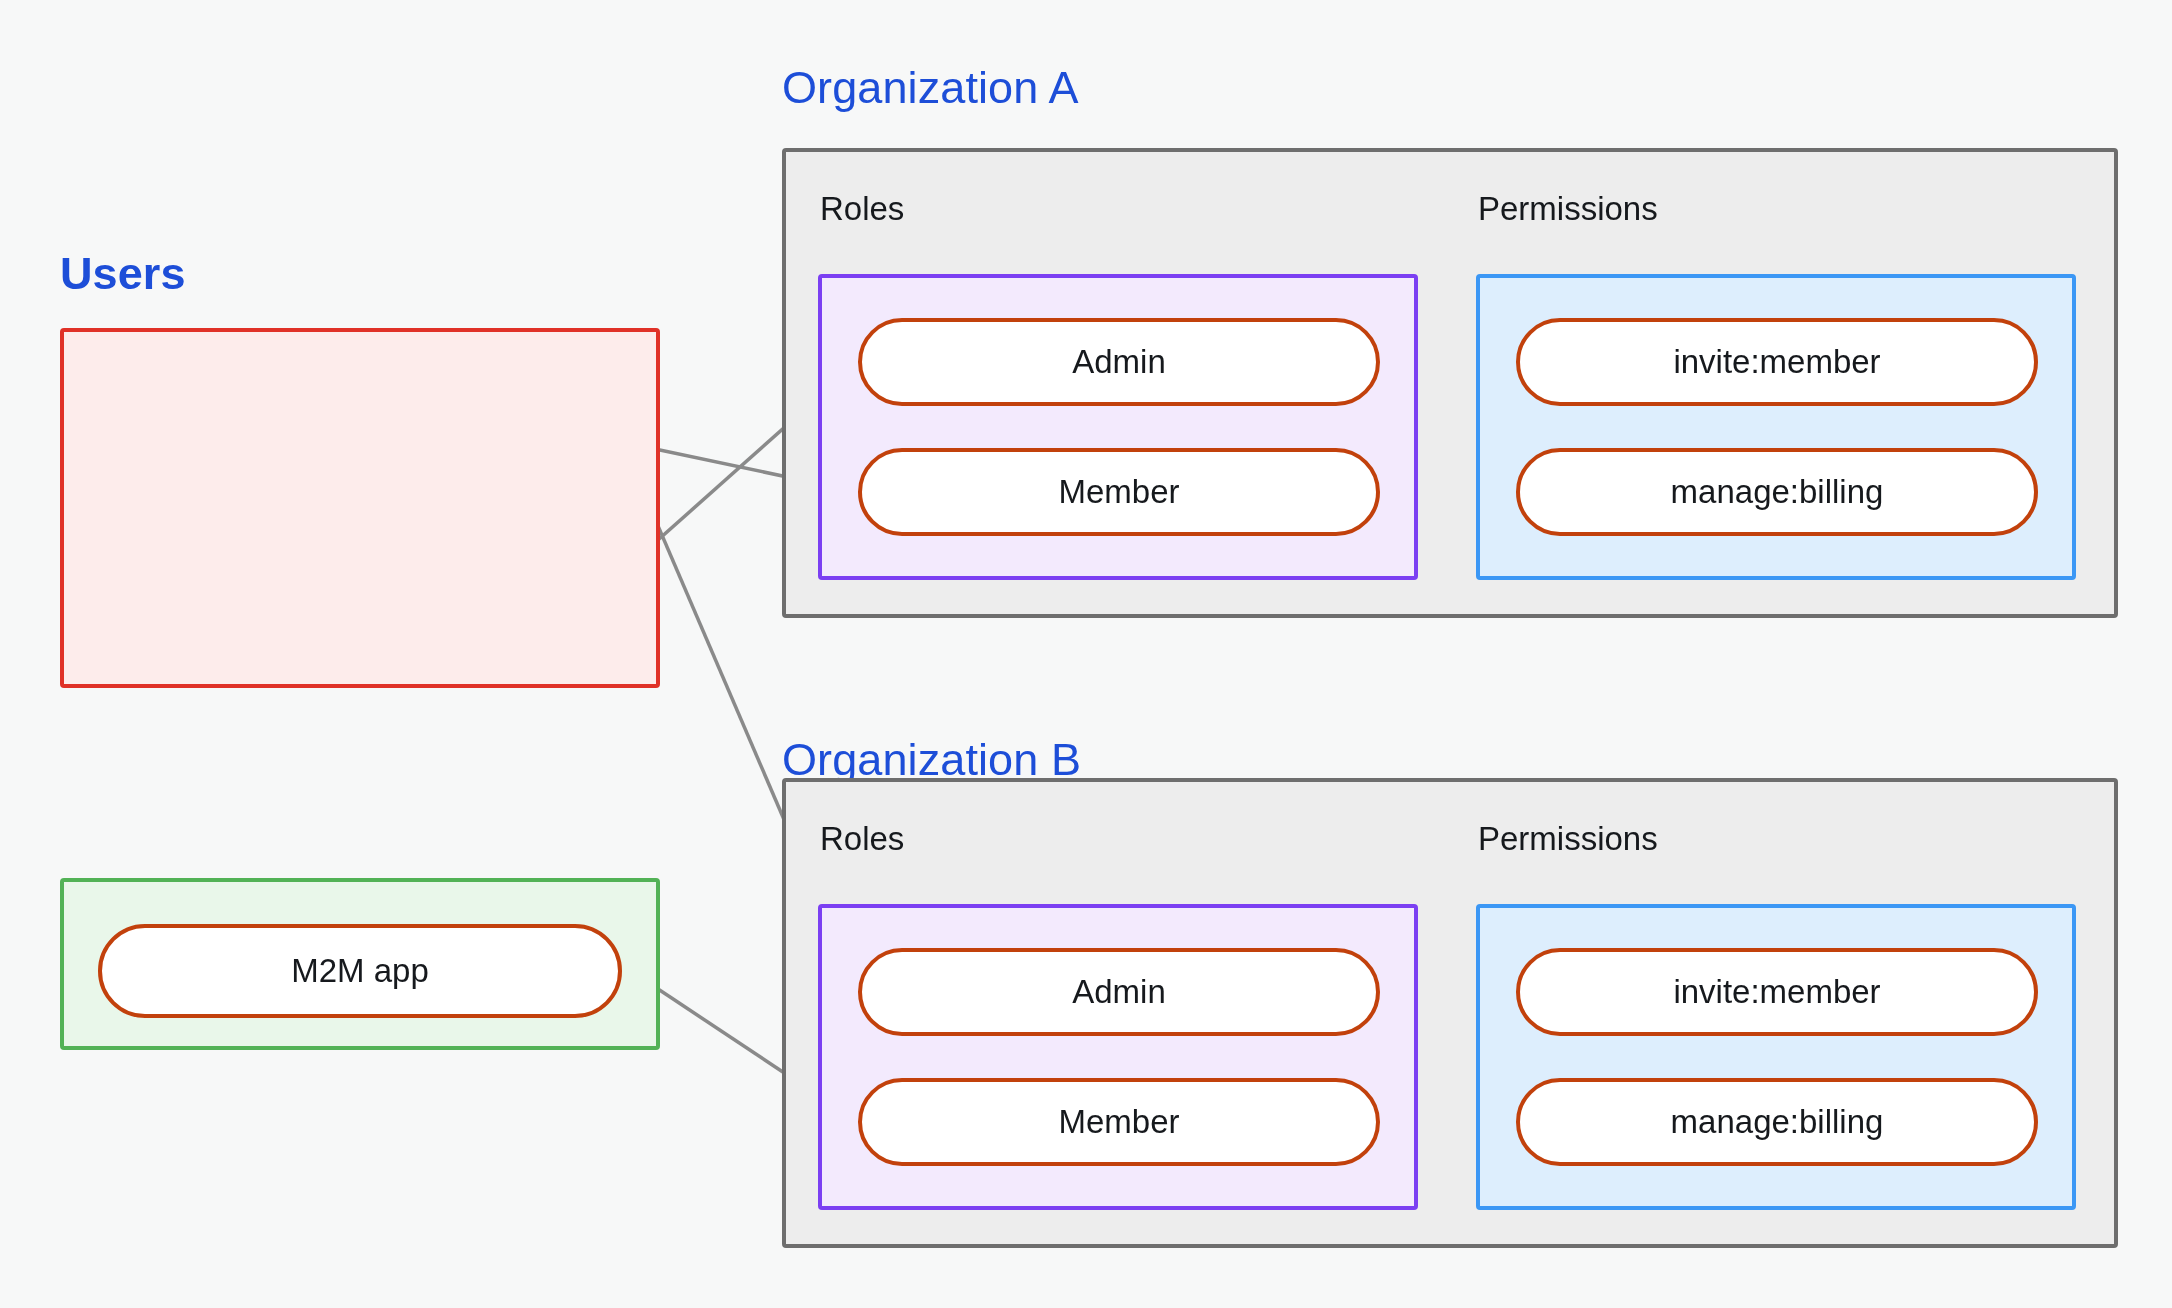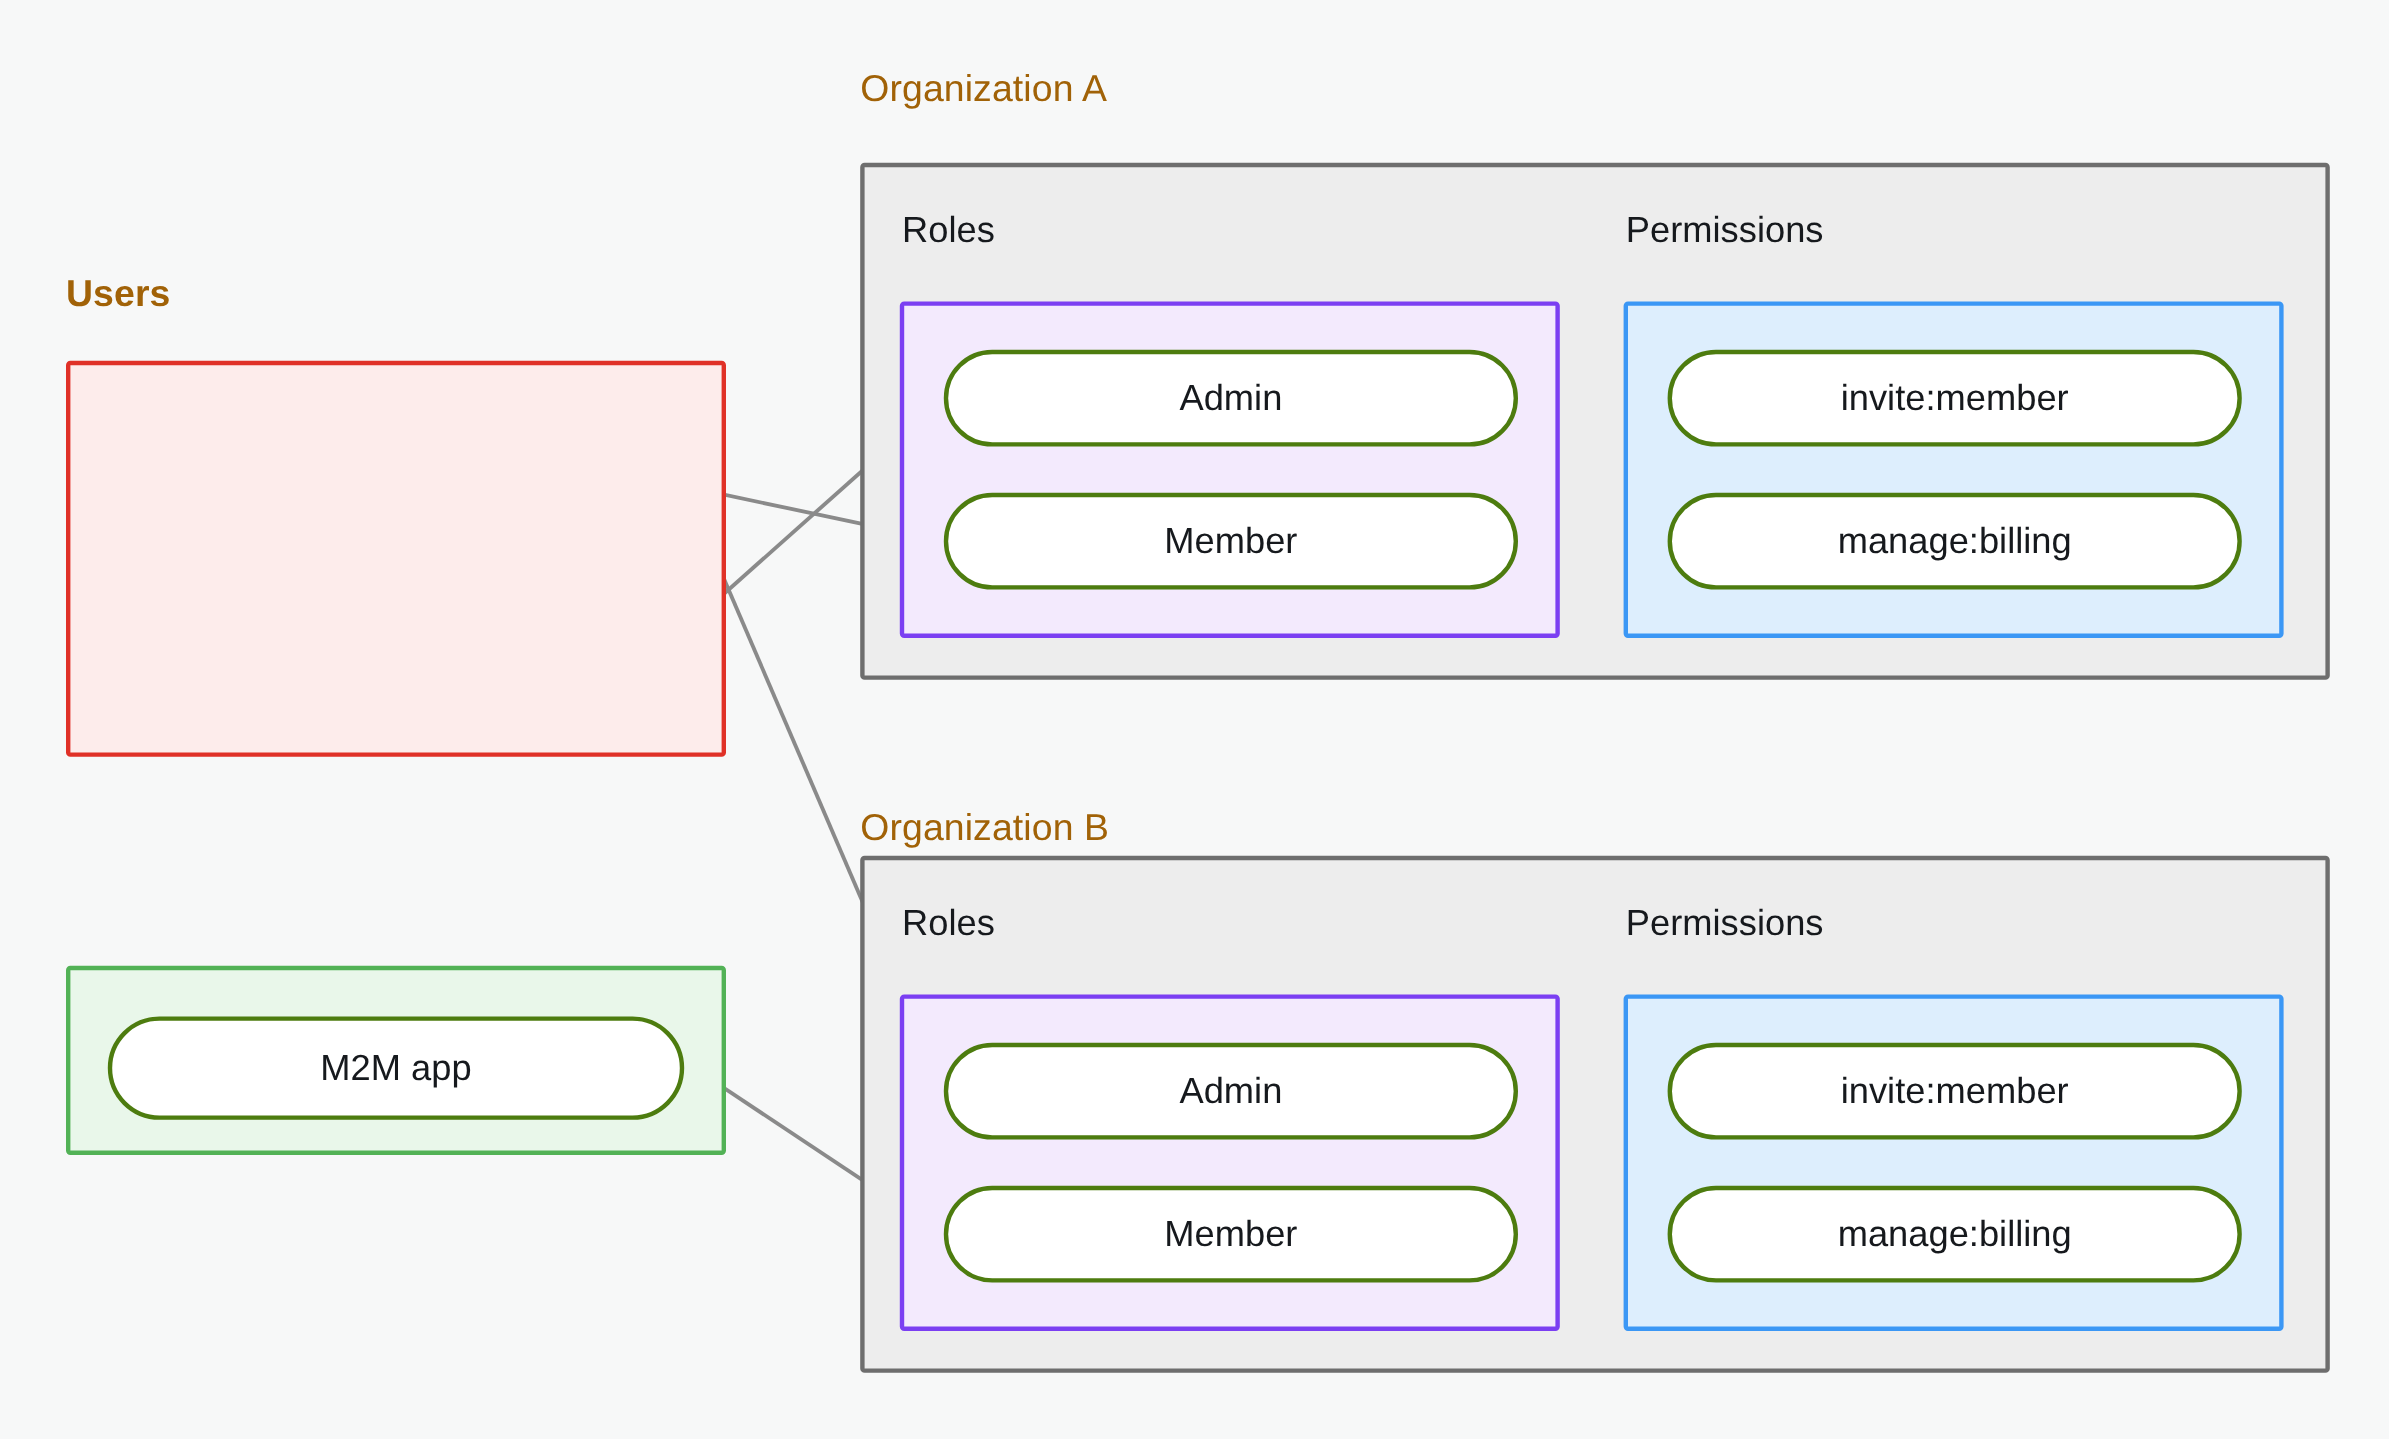--- a/index.html
+++ b/index.html
@@ -8,22 +8,22 @@
     background:#f7f8f8;
     font-family:"Liberation Sans","DejaVu Sans",sans-serif;
     overflow:hidden;
     position:relative;
   }
   #stage{position:absolute;inset:0;}
   svg#wires{position:absolute;left:0;top:0;width:2172px;height:1308px;pointer-events:none;}
 
   .grp-label{
     position:absolute;
-    font-size:34px;
-    color:#a16207;
+    font-size:45px;
+    color:#1d4ed8;
     font-weight:400;
     white-space:nowrap;
     letter-spacing:.1px;
   }
   .grp-label.bold{font-weight:700;}
 
   .container-box{
     position:absolute;
     box-sizing:border-box;
     border-radius:4px;
@@ -53,21 +53,21 @@
     position:absolute;
     font-size:33px;
     color:#16191d;
     white-space:nowrap;
   }
 
   .pill{
     position:absolute;
     box-sizing:border-box;
     background:#ffffff;
-    border:4px solid #4d7c0f;
+    border:4px solid #c2410c;
     border-radius:999px;
     display:flex;
     align-items:center;
     justify-content:center;
     font-size:33px;
     color:#16191d;
     white-space:nowrap;
   }
 </style>
 </head>

